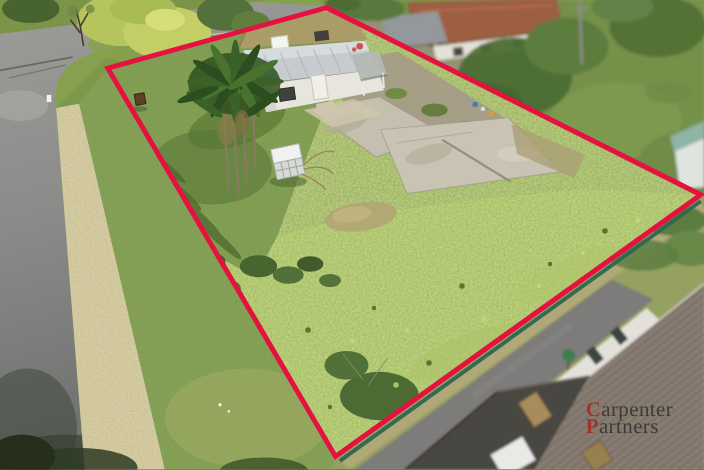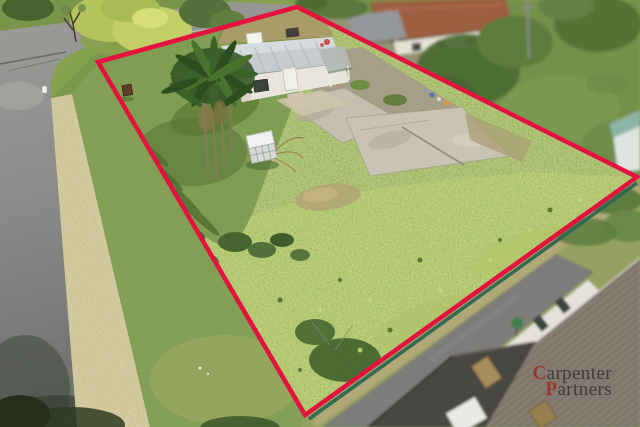--- a/index.html
+++ b/index.html
@@ -1,20 +1,20 @@
 <!DOCTYPE html>
 <html><head>
 <meta charset="utf-8">
 <style>
   html,body{margin:0;padding:0;background:#222;}
   .stage{position:relative;width:640px;height:427px;overflow:hidden;background:#87a04e;}
   .stage svg{position:absolute;inset:0;display:block;}
   .boundary-line{fill:none;stroke-width:4.5;stroke-linejoin:miter;}
   .watermark{
-    position:absolute;top:365px;right:28px;text-align:right;
+    position:absolute;top:365px;right:28px;
     font-family:"Liberation Serif", serif;font-size:19px;line-height:15.5px;
     letter-spacing:.4px;opacity:.92;pointer-events:none;
   }
   .watermark .wline{white-space:nowrap;}
   .watermark .initial{color:#9e2f28;font-weight:700;}
   .watermark .rest{color:rgba(44,44,48,.88);}
 </style>
 </head>
 <body>
 

